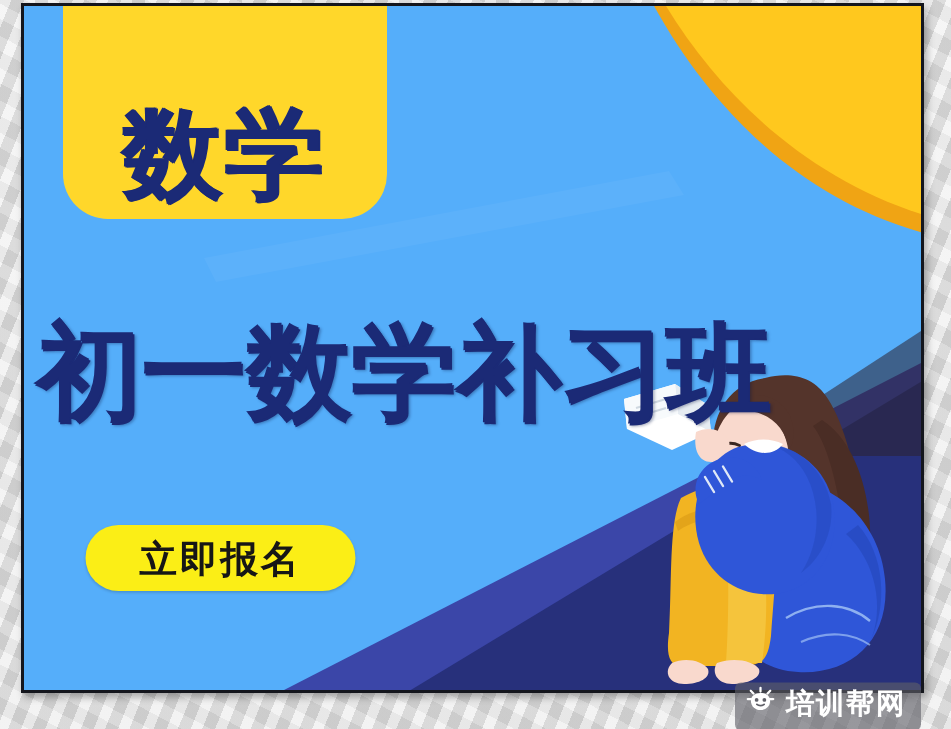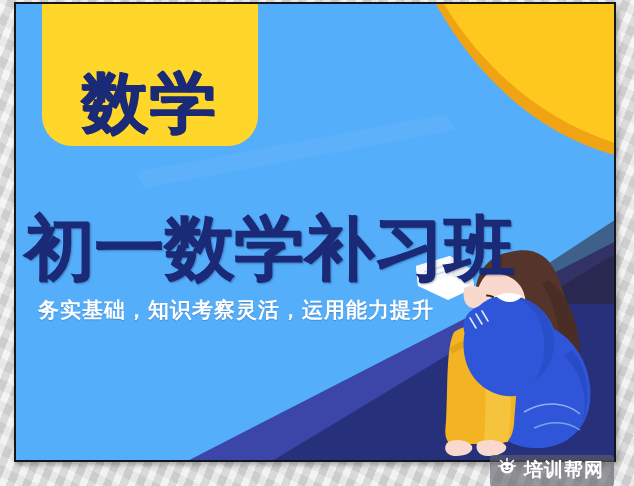--- a/index.html
+++ b/index.html
@@ -235,22 +235,24 @@
 
         <path d="M 34 206 C 42 202 54 204 58 210 C 60 216 52 220 42 220
                  C 32 220 28 212 34 206 Z" fill="#f9d9cd"></path>
         <path d="M 64 206 C 74 202 88 204 92 210 C 94 216 84 220 74 220
                  C 64 220 60 212 64 206 Z" fill="#f9d9cd"></path>
       </svg>
     </div>
 
     <div id="headline">初一数学补习班</div>
 
-    <div id="subtitle">务实基础，知识考察灵活，运用能力提升</div>
-
+
+    <div id="cta-button">
+      <span class="txt">立即报名</span>
+    </div>
 
   </div>
 
   <div id="watermark">
     <span>
       <svg width="20" height="20" viewBox="0 0 20 20">
         <g stroke="#ffffff" stroke-width="1.5" stroke-linecap="round">
           <path d="M10 1.5 L10 4"></path>
           <path d="M3.5 3.5 L5.3 5.3"></path>
           <path d="M16.5 3.5 L14.7 5.3"></path>

